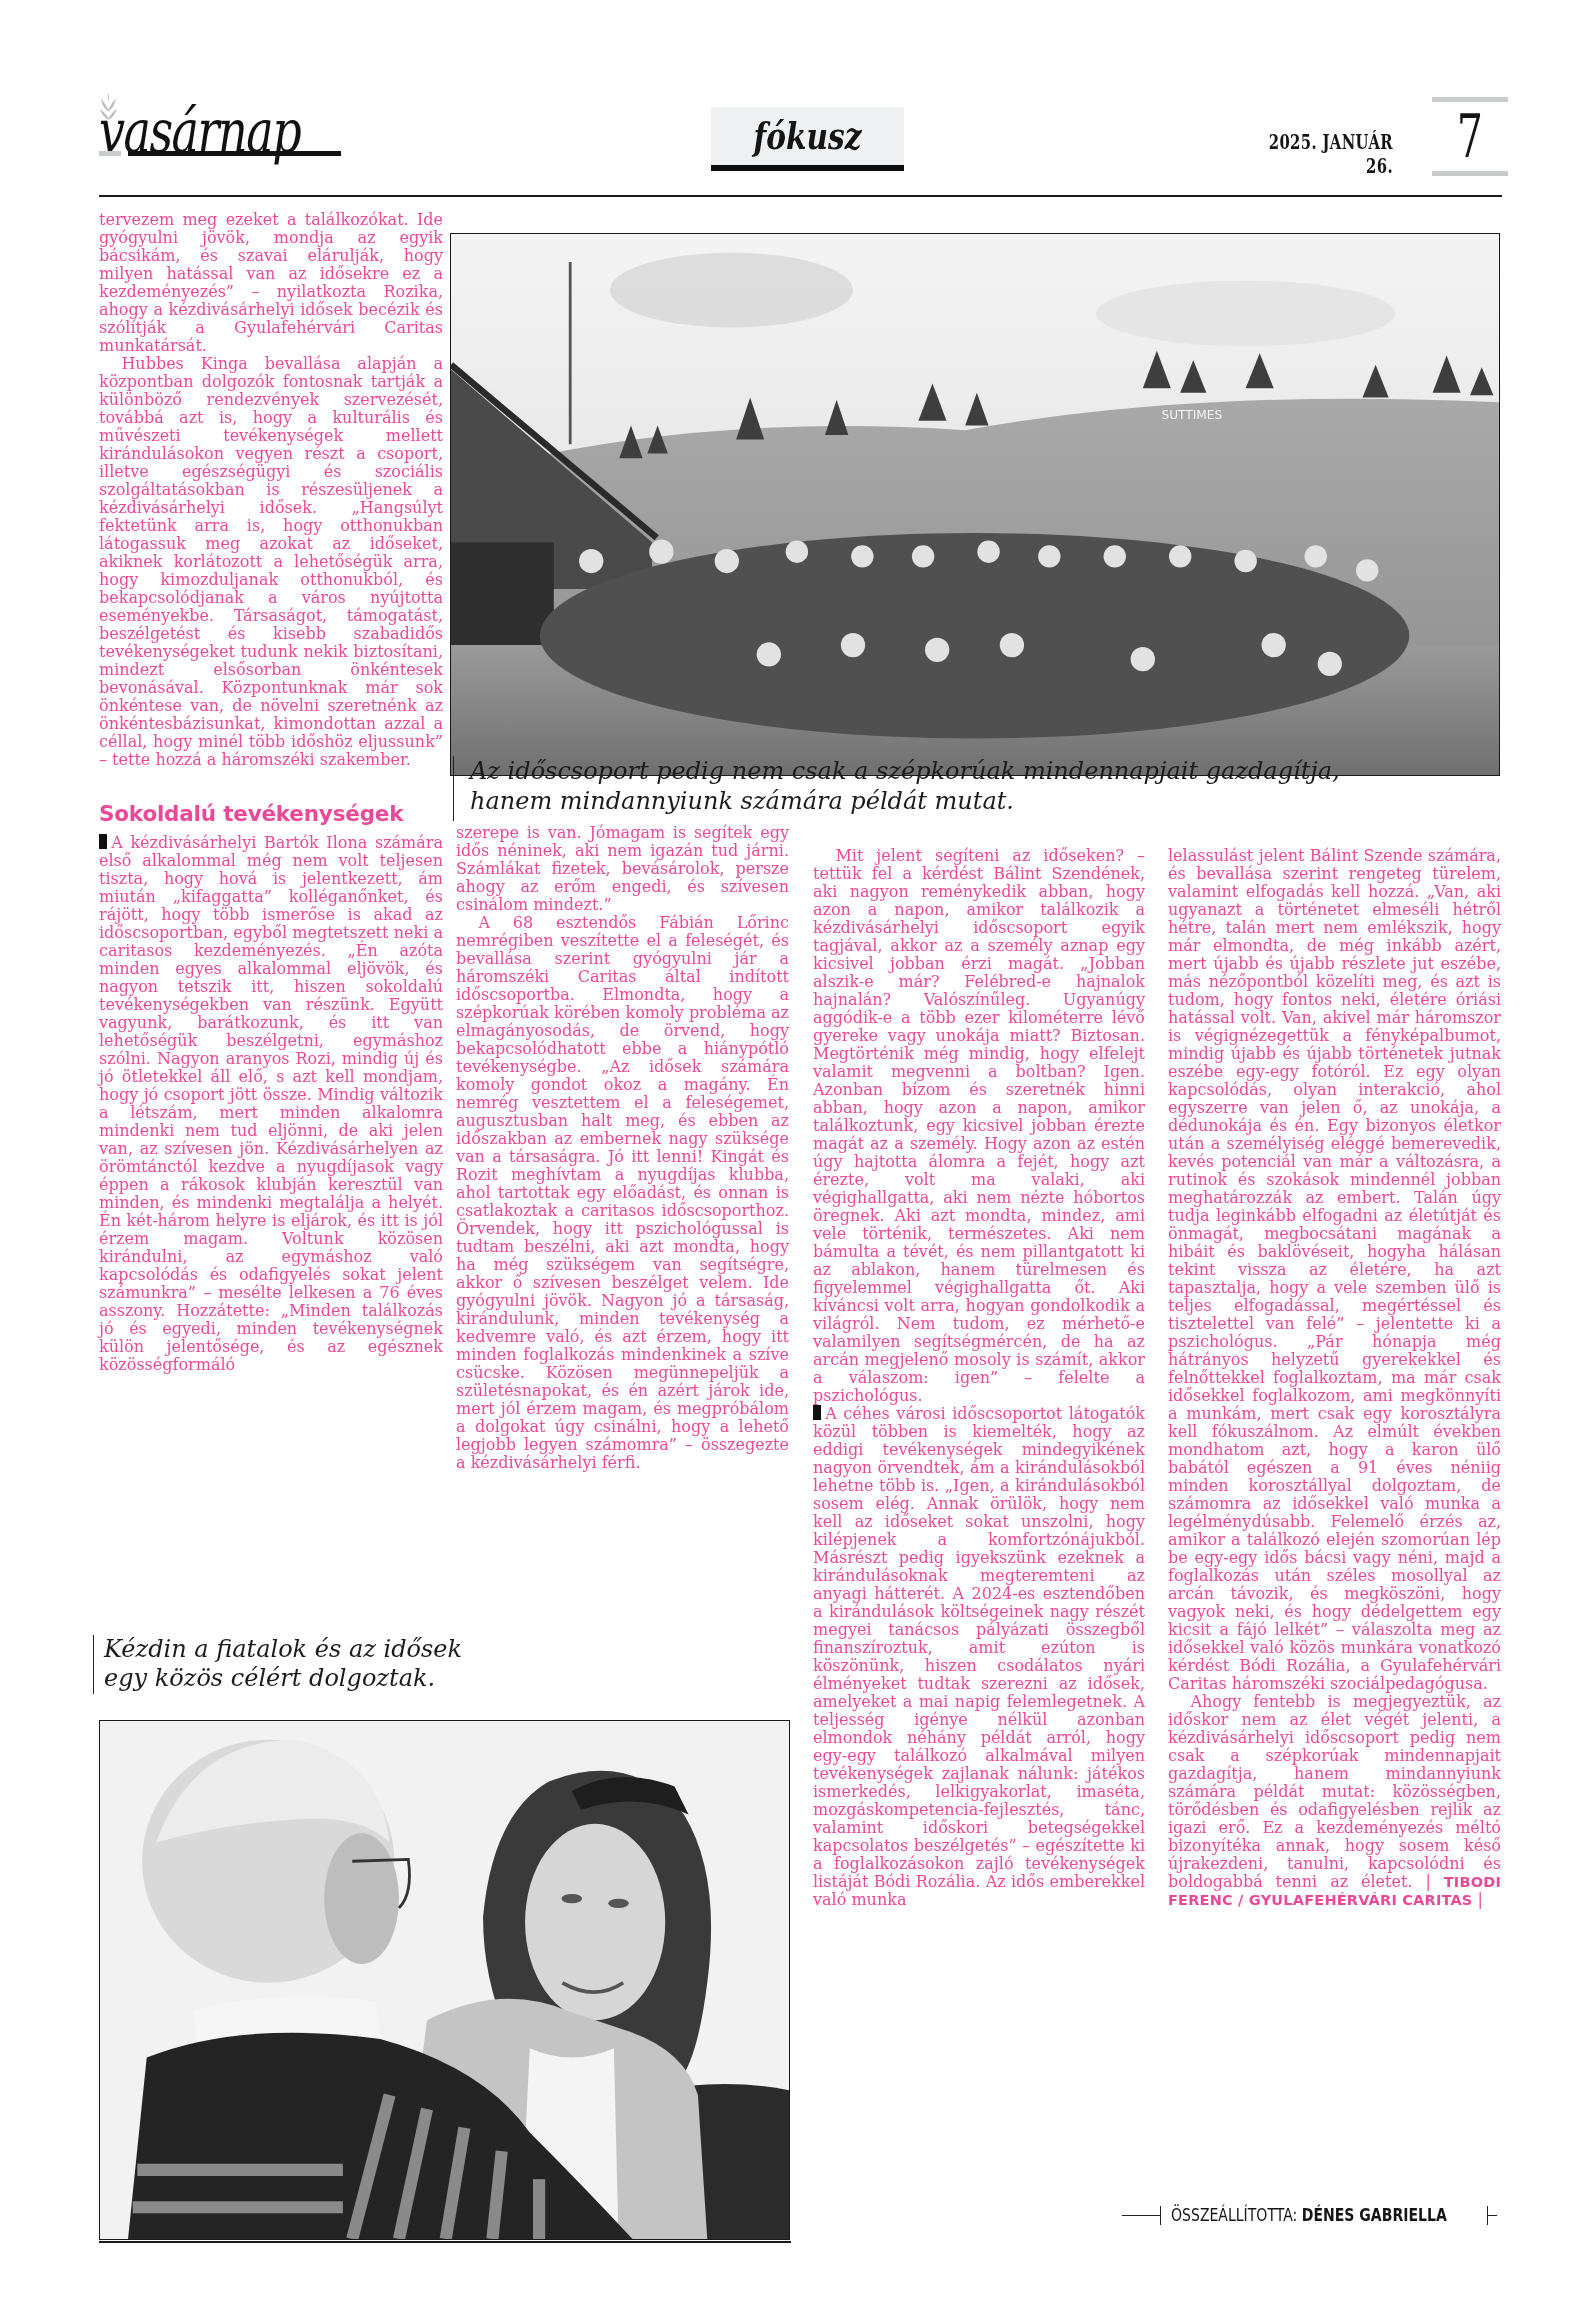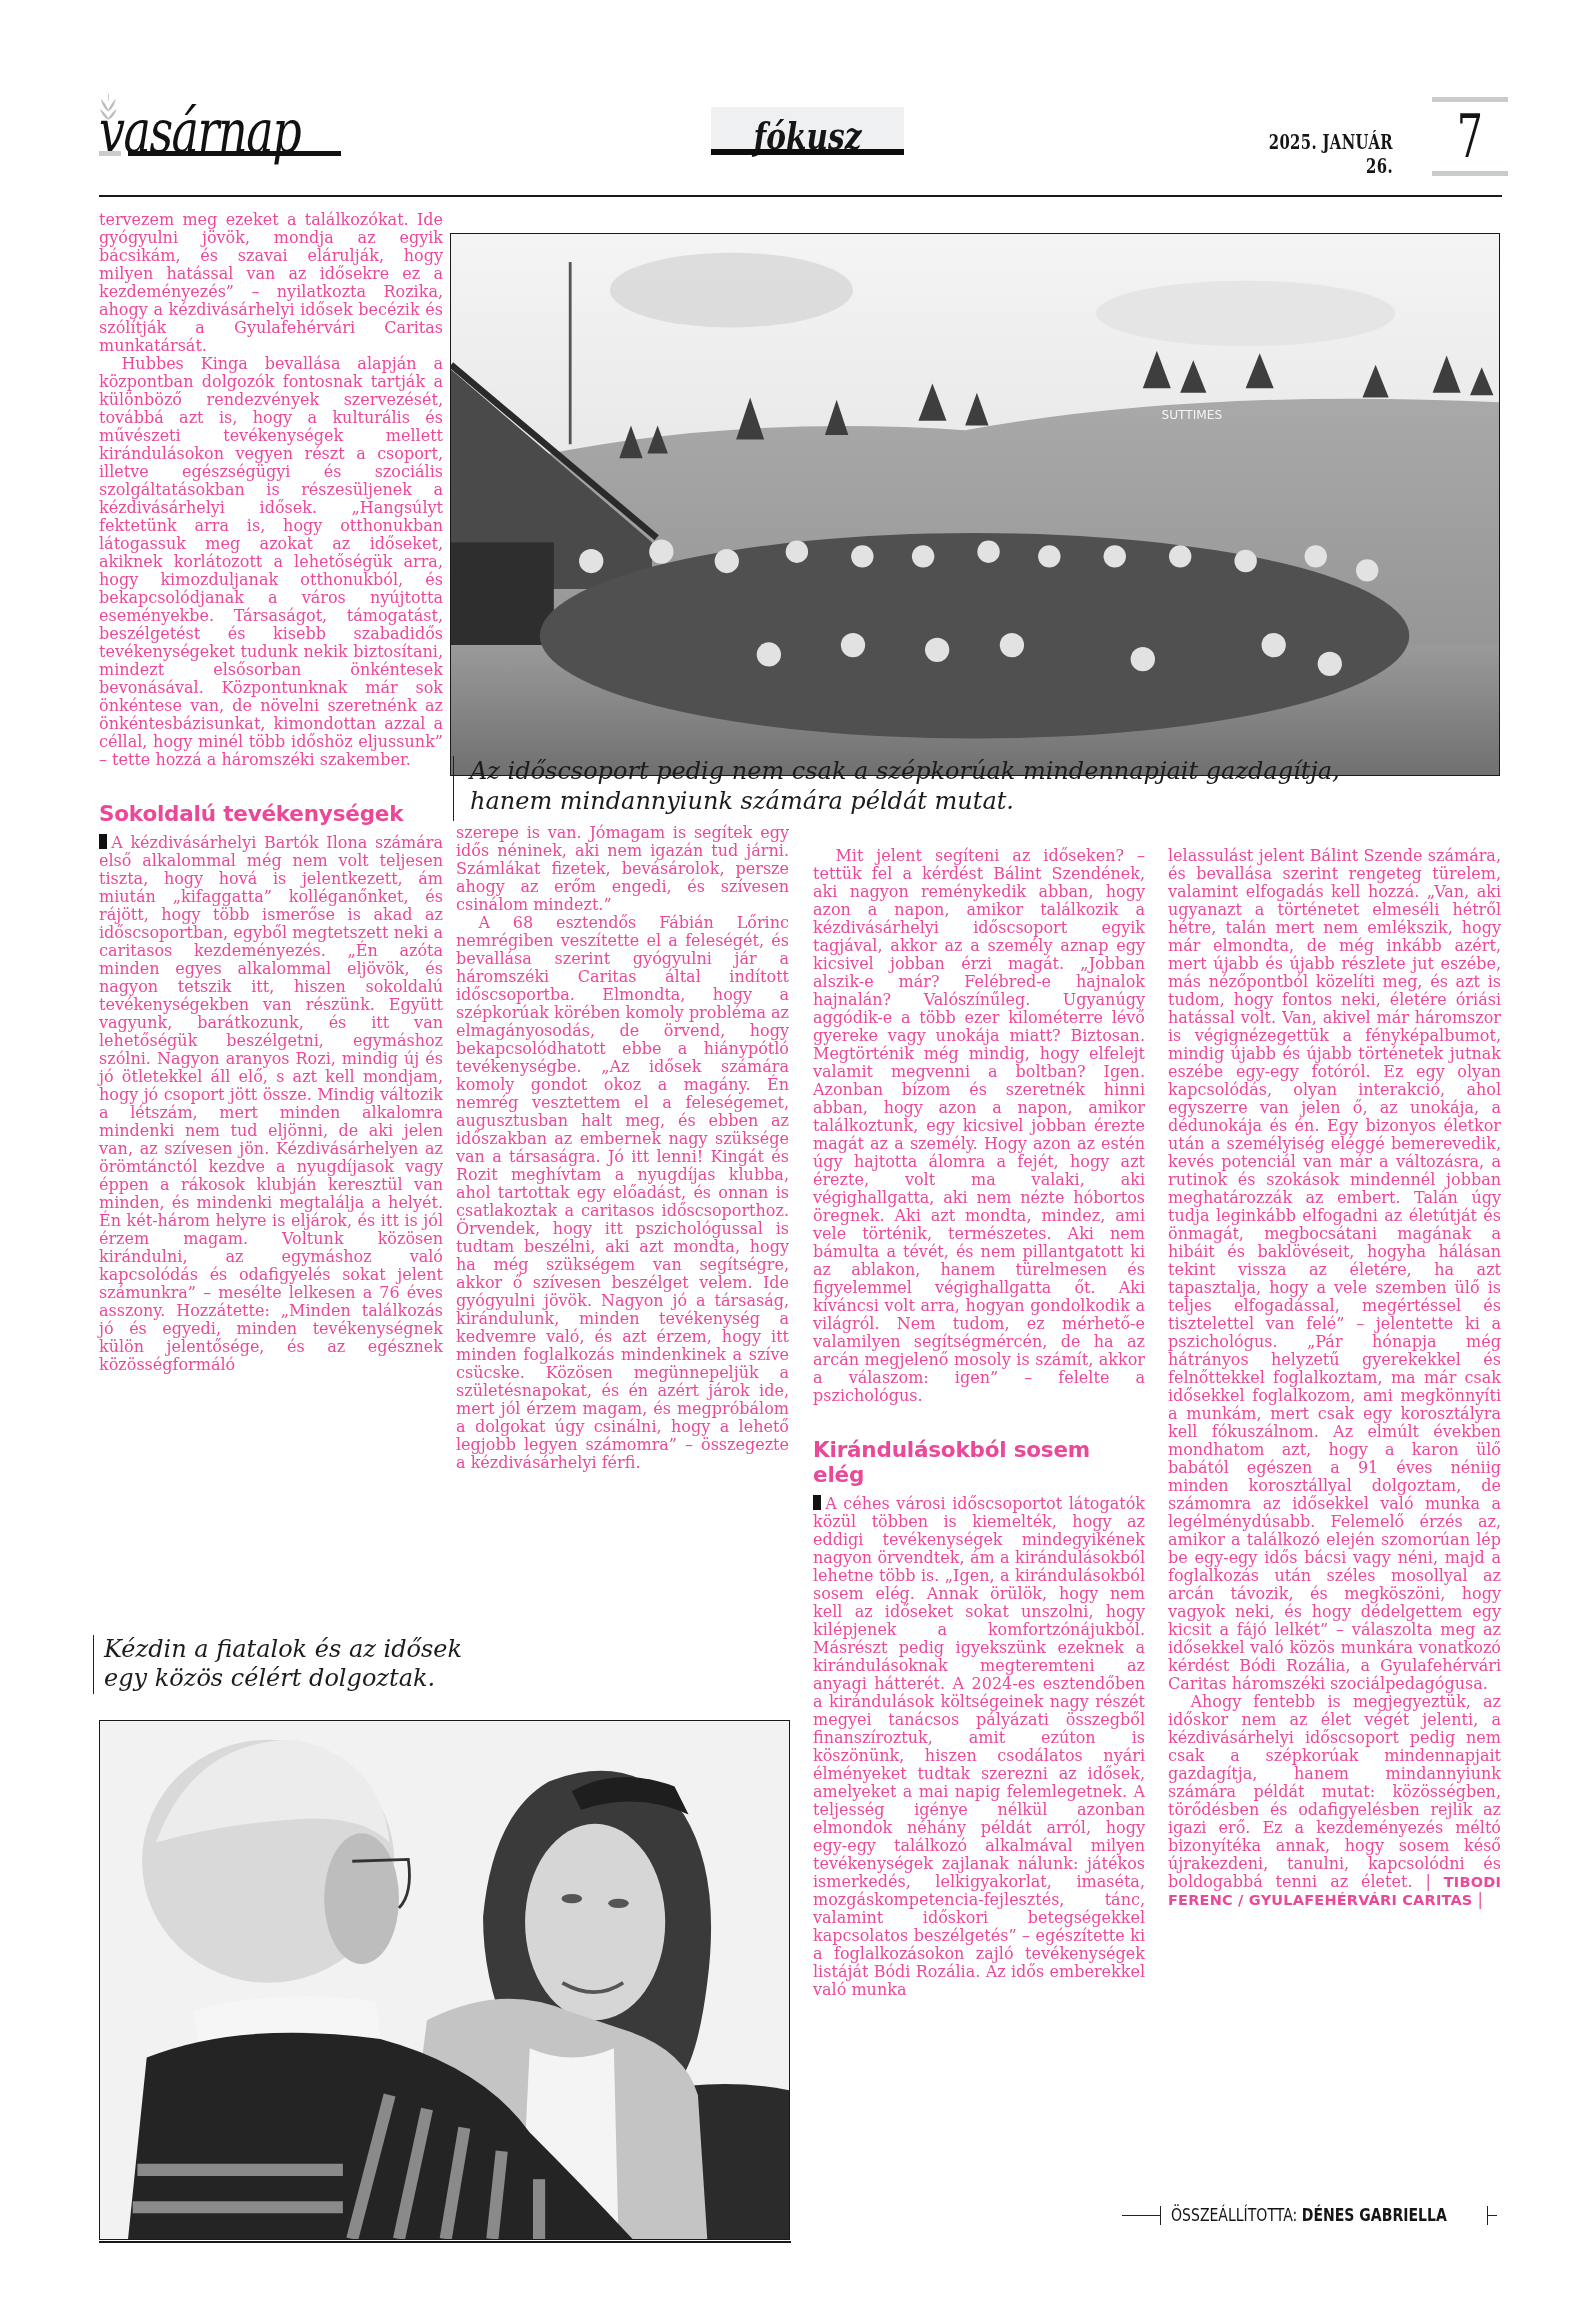--- a/index.html
+++ b/index.html
@@ -8,21 +8,21 @@
   .abs { position:absolute; }
 
   
   .masthead { left:99px; top:93px; width:248px; height:79px; }
   .masthead .wheat { position:absolute; left:0; top:0; width:18.7px; height:37px; }
   .masthead .title { position:absolute; left:0; top:9.3px; font-family:"DejaVu Serif", serif; font-style:italic;
                      font-size:59px; line-height:59px; letter-spacing:-1.9px; color:#111; transform:scaleX(0.78); transform-origin:left top; }
   .masthead .rule-grey { position:absolute; left:0; top:58px; width:21.5px; height:4.7px; background:#c8cccb; }
   .masthead .rule-black { position:absolute; left:29px; top:58px; width:213px; height:4.7px; background:#111; }
 
-  .section-tab { left:711px; top:107px; width:193px; height:48px; background:#eff0f2; }
+  .section-tab { left:711px; top:107px; width:193px; height:64px; background:#eff0f2; }
   .section-tab .label { position:absolute; left:0; right:0; top:8.4px; text-align:center; font-style:italic; font-weight:bold;
                         font-family:"DejaVu Serif", serif; font-size:37px; line-height:42px; transform:scaleX(0.8); }
   .section-tab .bar { position:absolute; left:0; right:0; bottom:0; height:6.5px; background:#0d0d0d; }
 
   .dateline { left:1215px; top:130px; width:178px; text-align:right; font-family:"DejaVu Serif", serif; font-size:20.6px; font-weight:bold;
               transform:scaleX(0.72); transform-origin:right top; letter-spacing:0.5px; }
   .pageno-box { left:1432px; top:97px; width:76px; height:79px; }
   .pageno-box .g { position:absolute; left:0; right:0; height:4.7px; background:#c8cccb; }
   .pageno-box .num { position:absolute; left:0; right:0; top:9.3px; text-align:center; font-family:"DejaVu Serif", serif;
                      font-size:59px; line-height:61px; transform:scaleX(0.7); }
@@ -176,21 +176,20 @@
   <p><span class="lead-mark"></span><span>A kézdivásárhelyi Bartók Ilona számára első alkalommal még nem volt teljesen tiszta, hogy hová is jelentkezett, ám miután „kifaggatta” kolléganőnket, és rájött, hogy több ismerőse is akad az időscsoportban, egyből megtetszett neki a caritasos kezdeményezés. „Én azóta minden egyes alkalommal eljövök, és nagyon tetszik itt, hiszen sokoldalú tevékenységekben van részünk. Együtt vagyunk, barátkozunk, és itt van lehetőségük beszélgetni, egymáshoz szólni. Nagyon aranyos Rozi, mindig új és jó ötletekkel áll elő, s azt kell mondjam, hogy jó csoport jött össze. Mindig változik a létszám, mert minden alkalomra mindenki nem tud eljönni, de aki jelen van, az szívesen jön. Kézdivásárhelyen az örömtánctól kezdve a nyugdíjasok vagy éppen a rákosok klubján keresztül van minden, és mindenki megtalálja a helyét. Én két-három helyre is eljárok, és itt is jól érzem magam. Voltunk közösen kirándulni, az egymáshoz való kapcsolódás és odafigyelés sokat jelent számunkra” – mesélte lelkesen a 76 éves asszony. Hozzátette: „Minden találkozás jó és egyedi, minden tevékenységnek külön jelentősége, és az egésznek közösségformáló</span></p>
 </div>
 
 <div class="abs col col2">
   <p>szerepe is van. Jómagam is segítek egy idős néninek, aki nem igazán tud járni. Számlákat fizetek, bevásárolok, persze ahogy az erőm engedi, és szívesen csinálom mindezt.”</p>
   <p class="ind">A 68 esztendős Fábián Lőrinc nemrégiben veszítette el a feleségét, és bevallása szerint gyógyulni jár a háromszéki Caritas által indított időscsoportba. Elmondta, hogy a szépkorúak körében komoly probléma az elmagányosodás, de örvend, hogy bekapcsolódhatott ebbe a hiánypótló tevékenységbe. „Az idősek számára komoly gondot okoz a magány. Én nemrég vesztettem el a feleségemet, augusztusban halt meg, és ebben az időszakban az embernek nagy szüksége van a társaságra. Jó itt lenni! Kingát és Rozit meghívtam a nyugdíjas klubba, ahol tartottak egy előadást, és onnan is csatlakoztak a caritasos időscsoporthoz. Örvendek, hogy itt pszichológussal is tudtam beszélni, aki azt mondta, hogy ha még szükségem van segítségre, akkor ő szívesen beszélget velem. Ide gyógyulni jövök. Nagyon jó a társaság, kirándulunk, minden tevékenység a kedvemre való, és azt érzem, hogy itt minden foglalkozás mindenkinek a szíve csücske. Közösen megünnepeljük a születésnapokat, és én azért járok ide, mert jól érzem magam, és megpróbálom a dolgokat úgy csinálni, hogy a lehető legjobb legyen számomra” – összegezte a kézdivásárhelyi férfi.</p>
 </div>
 
 <div class="abs col col3">
   <p class="ind">Mit jelent segíteni az időseken? – tettük fel a kérdést Bálint Szendének, aki nagyon reménykedik abban, hogy azon a napon, amikor találkozik a kézdivásárhelyi időscsoport egyik tagjával, akkor az a személy aznap egy kicsivel jobban érzi magát. „Jobban alszik-e már? Felébred-e hajnalok hajnalán? Valószínűleg. Ugyanúgy aggódik-e a több ezer kilométerre lévő gyereke vagy unokája miatt? Biztosan. Megtörténik még mindig, hogy elfelejt valamit megvenni a boltban? Igen. Azonban bízom és szeretnék hinni abban, hogy azon a napon, amikor találkoztunk, egy kicsivel jobban érezte magát az a személy. Hogy azon az estén úgy hajtotta álomra a fejét, hogy azt érezte, volt ma valaki, aki végighallgatta, aki nem nézte hóbortos öregnek. Aki azt mondta, mindez, ami vele történik, természetes. Aki nem bámulta a tévét, és nem pillantgatott ki az ablakon, hanem türelmesen és figyelemmel végighallgatta őt. Aki kíváncsi volt arra, hogyan gondolkodik a világról. Nem tudom, ez mérhető-e valamilyen segítségmércén, de ha az arcán megjelenő mosoly is számít, akkor a válaszom: igen” – felelte a pszichológus.</p>
-  <div class="sub">Kirándulásokból sosem elég</div>
   <p><span class="lead-mark"></span><span>A céhes városi időscsoportot látogatók közül többen is kiemelték, hogy az eddigi tevékenységek mindegyikének nagyon örvendtek, ám a kirándulásokból lehetne több is. „Igen, a kirándulásokból sosem elég. Annak örülök, hogy nem kell az időseket sokat unszolni, hogy kilépjenek a komfortzónájukból. Másrészt pedig igyekszünk ezeknek a kirándulásoknak megteremteni az anyagi hátterét. A 2024-es esztendőben a kirándulások költségeinek nagy részét megyei tanácsos pályázati összegből finanszíroztuk, amit ezúton is köszönünk, hiszen csodálatos nyári élményeket tudtak szerezni az idősek, amelyeket a mai napig felemlegetnek. A teljesség igénye nélkül azonban elmondok néhány példát arról, hogy egy-egy találkozó alkalmával milyen tevékenységek zajlanak nálunk: játékos ismerkedés, lelkigyakorlat, imaséta, mozgáskompetencia-fejlesztés, tánc, valamint időskori betegségekkel kapcsolatos beszélgetés” – egészítette ki a foglalkozásokon zajló tevékenységek listáját Bódi Rozália. Az idős emberekkel való munka</span></p>
 </div>
 
 <div class="abs col col4">
   <p>lelassulást jelent Bálint Szende számára, és bevallása szerint rengeteg türelem, valamint elfogadás kell hozzá. „Van, aki ugyanazt a történetet elmeséli hétről hétre, talán mert nem emlékszik, hogy már elmondta, de még inkább azért, mert újabb és újabb részlete jut eszébe, más nézőpontból közelíti meg, és azt is tudom, hogy fontos neki, életére óriási hatással volt. Van, akivel már háromszor is végignézegettük a fényképalbumot, mindig újabb és újabb történetek jutnak eszébe egy-egy fotóról. Ez egy olyan kapcsolódás, olyan interakció, ahol egyszerre van jelen ő, az unokája, a dédunokája és én. Egy bizonyos életkor után a személyiség eléggé bemerevedik, kevés potenciál van már a változásra, a rutinok és szokások mindennél jobban meghatározzák az embert. Talán úgy tudja leginkább elfogadni az életútját és önmagát, megbocsátani magának a hibáit és baklövéseit, hogyha hálásan tekint vissza az életére, ha azt tapasztalja, hogy a vele szemben ülő is teljes elfogadással, megértéssel és tisztelettel van felé” – jelentette ki a pszichológus. „Pár hónapja még hátrányos helyzetű gyerekekkel és felnőttekkel foglalkoztam, ma már csak idősekkel foglalkozom, ami megkönnyíti a munkám, mert csak egy korosztályra kell fókuszálnom. Az elmúlt években mondhatom azt, hogy a karon ülő babától egészen a 91 éves néniig minden korosztállyal dolgoztam, de számomra az idősekkel való munka a legélménydúsabb. Felemelő érzés az, amikor a találkozó elején szomorúan lép be egy-egy idős bácsi vagy néni, majd a foglalkozás után széles mosollyal az arcán távozik, és megköszöni, hogy vagyok neki, és hogy dédelgettem egy kicsit a fájó lelkét” – válaszolta meg az idősekkel való közös munkára vonatkozó kérdést Bódi Rozália, a Gyulafehérvári Caritas háromszéki szociálpedagógusa.</p>
   <p class="ind"><span>Ahogy fentebb is megjegyeztük, az időskor nem az élet végét jelenti, a kézdivásárhelyi időscsoport pedig nem csak a szépkorúak mindennapjait gazdagítja, hanem mindannyiunk számára példát mutat: közösségben, törődésben és odafigyelésben rejlik az igazi erő. Ez a kezdeményezés méltó bizonyítéka annak, hogy sosem késő újrakezdeni, tanulni, kapcsolódni és boldogabbá tenni az életet. |</span> <span class="sig">TIBODI FERENC / GYULAFEHÉRVÁRI CARITAS</span> <span>|</span></p>
 </div>
 
 <div class="abs pullquote pq2">
   <div class="t">Kézdin a fiatalok és az idősek</div>

